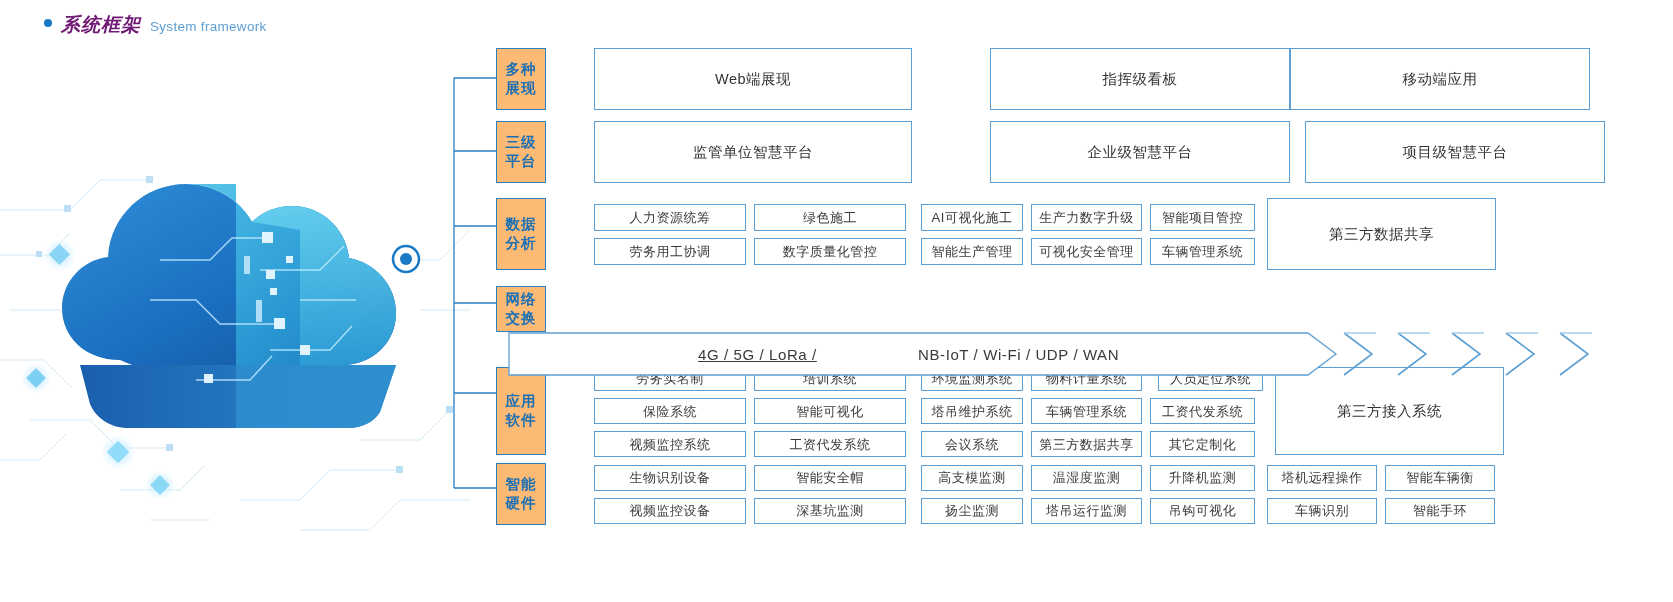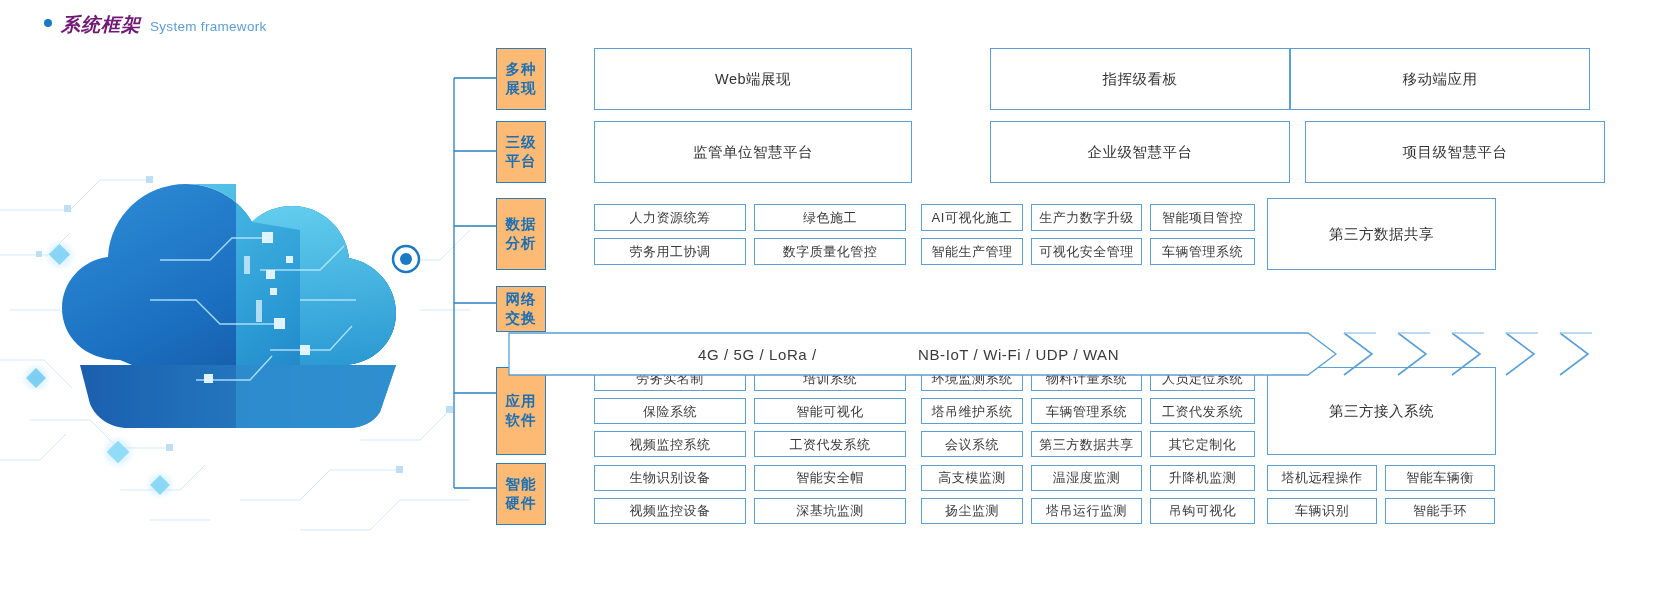--- a/index.html
+++ b/index.html
@@ -279,21 +279,21 @@
             </div>
             <div class="grow">
               <div class="cell" style="width: 152px; height: 26px;">视频监控系统</div>
               <div class="cell" style="width: 152px; height: 26px;">工资代发系统</div>
             </div>
           </div>
           <div class="group" style="margin-left: 15px;">
             <div class="grow">
               <div class="cell" style="width: 102px; height: 26px;">环境监测系统</div>
               <div class="cell" style="width: 111px; height: 26px;">物料计量系统</div>
-              <div class="cell" style="width: 105px; height: 26px;">人员定位系统</div>
+              <div class="cell" style="width: 105px; height: 26px; margin-left: 8px;">人员定位系统</div>
             </div>
             <div class="grow">
               <div class="cell" style="width: 102px; height: 26px;">塔吊维护系统</div>
               <div class="cell" style="width: 111px; height: 26px;">车辆管理系统</div>
               <div class="cell" style="width: 105px; height: 26px;">工资代发系统</div>
             </div>
             <div class="grow">
               <div class="cell" style="width: 102px; height: 26px;">会议系统</div>
               <div class="cell" style="width: 111px; height: 26px;">第三方数据共享</div>
               <div class="cell" style="width: 105px; height: 26px;">其它定制化</div>
@@ -358,18 +358,18 @@
             <path d="M836 1 H868" stroke="#9ec9e8" stroke-width="1.4" fill="none"></path>
             <path d="M890 1 L918 22 L890 43" fill="none" stroke="#5b9fd4" stroke-width="1.6"></path>
             <path d="M890 1 H922" stroke="#9ec9e8" stroke-width="1.4" fill="none"></path>
             <path d="M944 1 L972 22 L944 43" fill="none" stroke="#5b9fd4" stroke-width="1.6"></path>
             <path d="M944 1 H976" stroke="#9ec9e8" stroke-width="1.4" fill="none"></path>
             <path d="M998 1 L1026 22 L998 43" fill="none" stroke="#5b9fd4" stroke-width="1.6"></path>
             <path d="M998 1 H1030" stroke="#9ec9e8" stroke-width="1.4" fill="none"></path>
             <path d="M1052 1 L1080 22 L1052 43" fill="none" stroke="#5b9fd4" stroke-width="1.6"></path>
             <path d="M1052 1 H1084" stroke="#9ec9e8" stroke-width="1.4" fill="none"></path>
           </svg>
-          <div style="position: absolute; top: 0px; height: 44px; display: flex; align-items: center; font-size: 15px; color: rgb(58, 58, 58); letter-spacing: 0.6px; left: 190px;">4G / 5G / LoRa /</div>
+          <div style="position: absolute; top: 0px; height: 44px; display: flex; align-items: center; font-size: 15px; color: rgb(58, 58, 58); letter-spacing: 0.6px; left: 190px; text-decoration: underline;">4G / 5G / LoRa /</div>
           <div style="position: absolute; top: 0px; height: 44px; display: flex; align-items: center; font-size: 15px; color: rgb(58, 58, 58); letter-spacing: 0.6px; left: 410px;">NB-IoT / Wi-Fi / UDP / WAN</div>
         </div>
       </div>
     </div>
 </div>
 
 </body></html>

